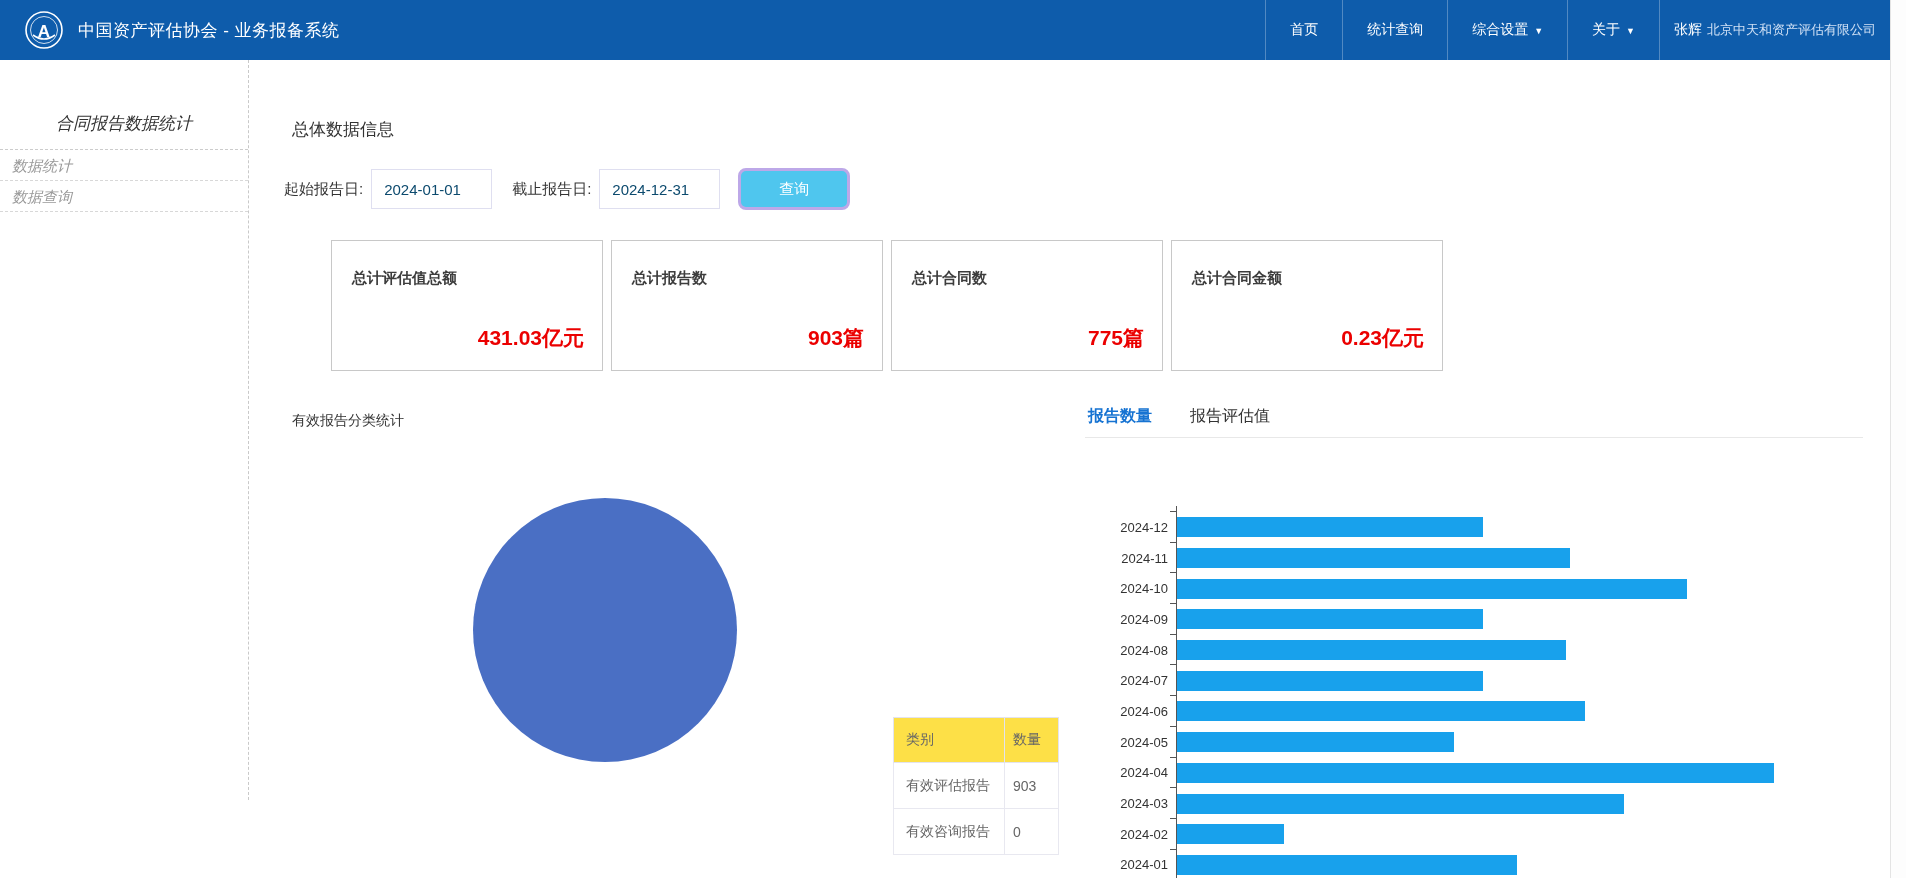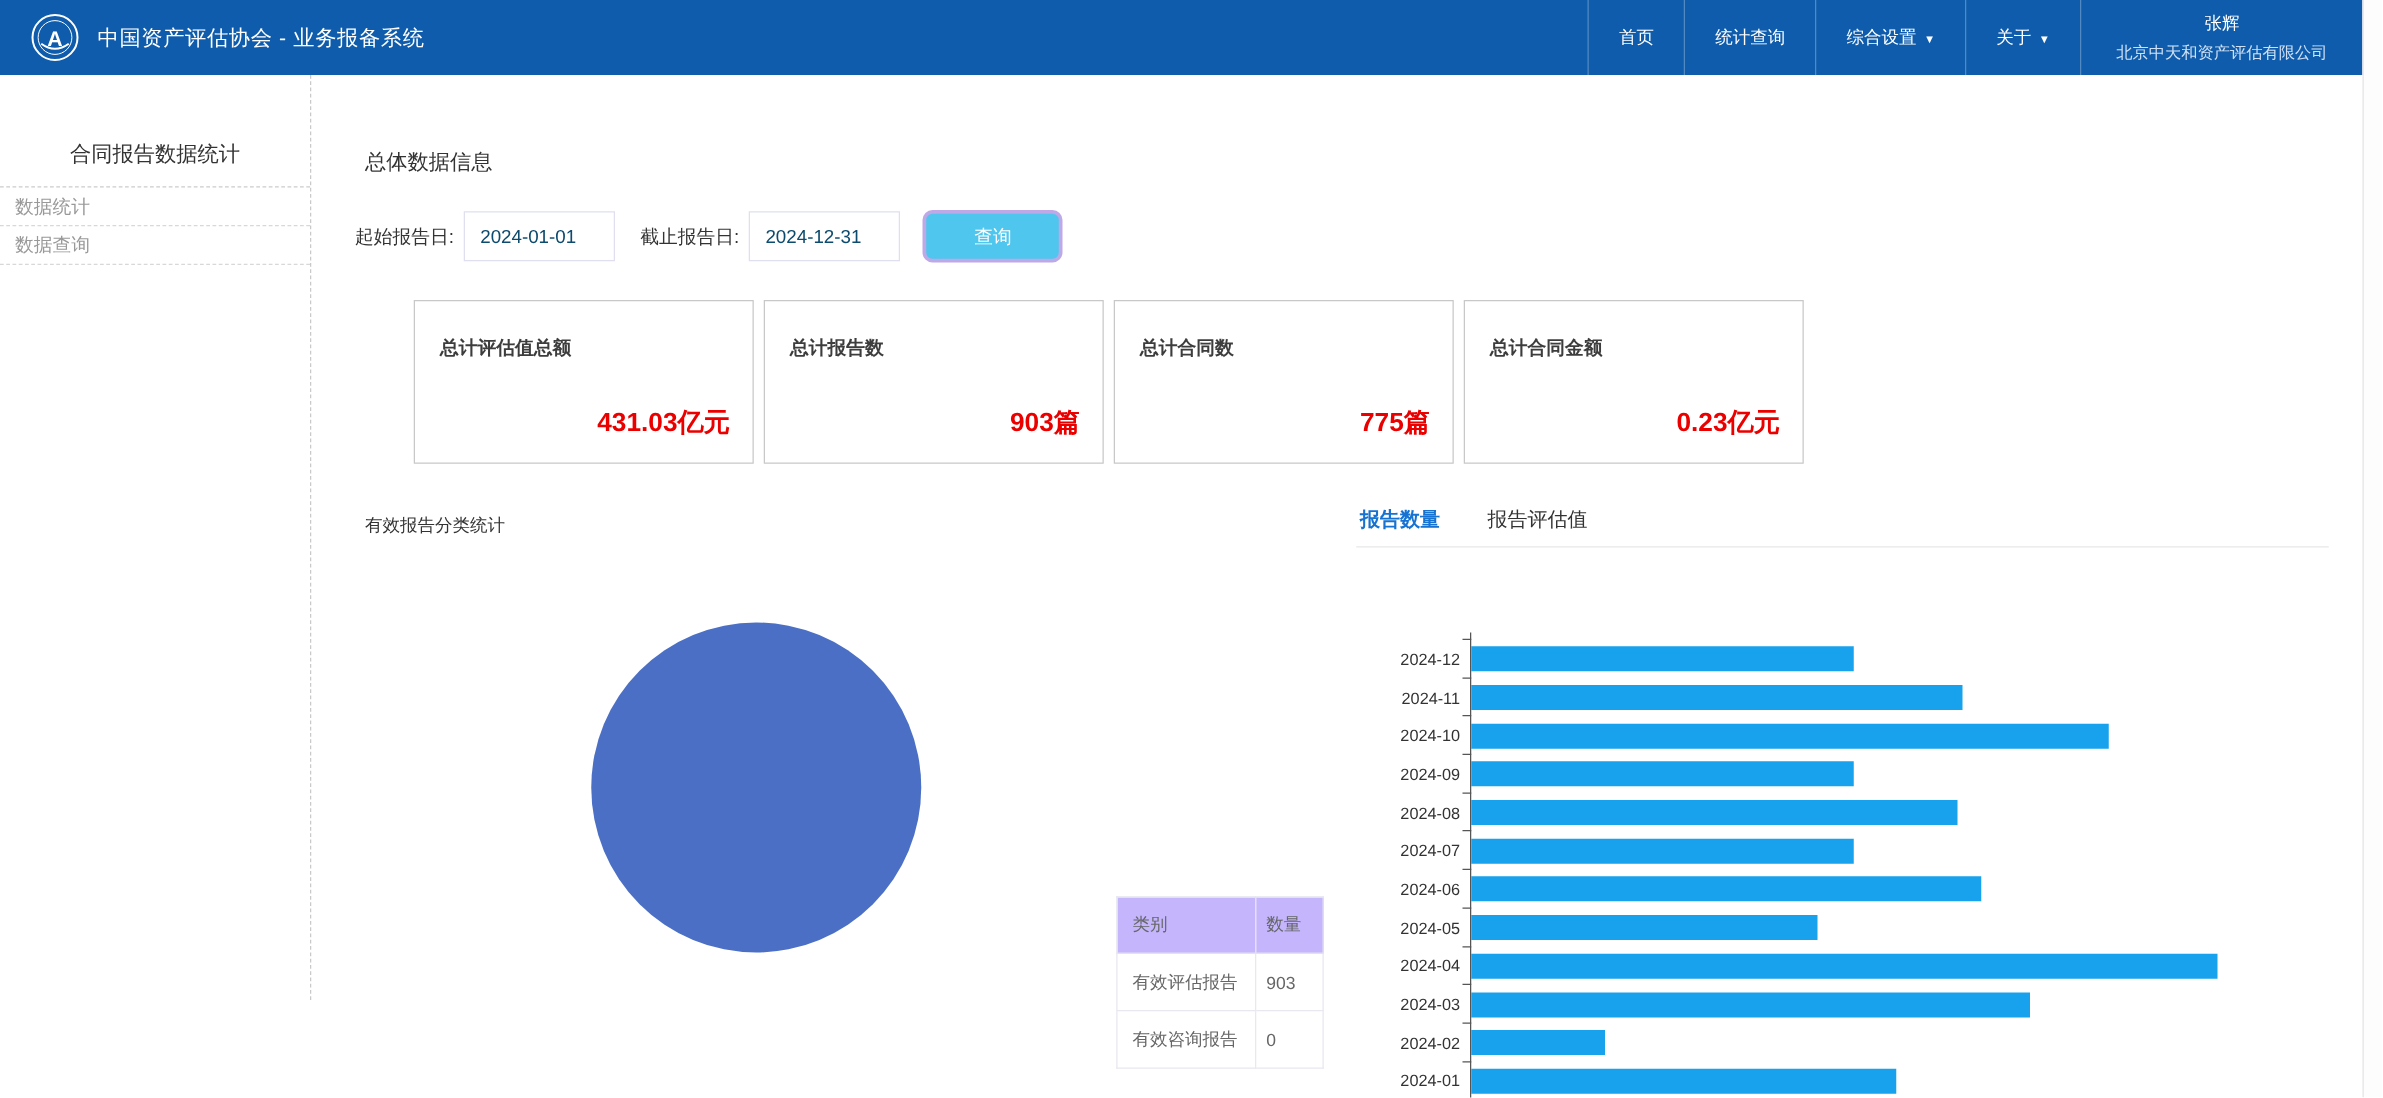--- a/index.html
+++ b/index.html
@@ -10,32 +10,32 @@
   
   .navbar { position: absolute; left: 0; top: 0; width: 1890px; height: 60px;
     background: #0e5cab; display: flex; align-items: stretch; color: #fff; }
   .brand { display: flex; align-items: center; margin-left: 24px; }
   .logo { width: 40px; height: 40px; }
   .brand-title { margin-left: 14px; font-size: 17px; letter-spacing: .5px; }
   .nav { margin-left: auto; display: flex; align-items: stretch; }
   .nav-item { display: flex; align-items: center; gap: 6px; padding: 0 24px;
     border-left: 1px solid rgba(255,255,255,.28); font-size: 14px; cursor: pointer; }
   .caret { font-size: 9px; transform: translateY(1px); }
-  .user-block { display: flex; flex-direction: column; justify-content: center; align-items: center;
+  .user-block { display: flex; justify-content: center; align-items: center;
     gap: 5px; padding: 0 14px; min-width: 226px; border-left: 1px solid rgba(255,255,255,.28); }
   .user-name { font-size: 14px; }
   .user-company { font-size: 13px; color: #cfe0f5; }
 
   
   .scroll-gutter { position: absolute; right: 0; top: 0; width: 16px; height: 878px;
     background: #fdfdfd; border-left: 1px solid #e4e4e4; }
 
   
   .sidebar { position: absolute; left: 0; top: 60px; width: 249px; height: 740px;
-    border-right: 1px dashed #c9c9c9; background: #fff; }
+    border-right: 1px dashed #c9c9c9; background: #fff; font-style: italic; }
   .sidebar-title { height: 90px; display: flex; align-items: flex-end; justify-content: center;
     padding-bottom: 14px; border-bottom: 1px dashed #ccc; font-size: 17px; color: #333; }
   .sidebar-item { height: 31px; line-height: 31px; padding-left: 12px; font-size: 15px;
     color: #999; border-bottom: 1px dashed #d8d8d8; cursor: pointer; }
 
   
   .main { position: absolute; left: 250px; top: 60px; width: 1640px; height: 818px; }
   .page-title { position: absolute; left: 42px; top: 58px; font-size: 17px; color: #333; }
 
   .filter-row { position: absolute; left: 34px; top: 108px; height: 42px;
@@ -62,21 +62,21 @@
   .tab { font-size: 16px; color: #333; cursor: pointer; text-align: right; }
   .tab.active { color: #1673d2; font-weight: bold; }
   .tabs-underline { position: absolute; left: 835px; top: 377px; width: 778px; height: 1px;
     background: #e8e8e8; }
 
   .pie { position: absolute; left: 223px; top: 438px; width: 264px; height: 264px;
     border-radius: 50%; background: #4a6fc4; }
 
   .legend-table { position: absolute; left: 643px; top: 657px; width: 166px;
     border-collapse: collapse; font-size: 14px; color: #666; }
-  .legend-table th { background: #c4b5fd; font-weight: normal; text-align: left; height: 45px;
+  .legend-table th { background: #fde047; font-weight: normal; text-align: left; height: 45px;
     padding-left: 12px; border: 1px solid #e3e3ee; }
   .legend-table td { height: 46px; padding-left: 12px; border: 1px solid #e8e8f0;
     background: #fff; }
   .legend-table .c2 { width: 54px; padding-left: 8px; }
 
   .barchart { position: absolute; left: 856px; top: 446px; width: 760px; }
   .bar-axis { position: absolute; left: 70px; top: 0; bottom: 0; width: 1px; background: #555; }
   .bar-rows { padding-top: 6px; }
   .bar-row { position: relative; height: 30.7px; display: flex; align-items: center; }
   .bar-row .tick { position: absolute; left: 64px; top: -1px; width: 7px; height: 1px;

